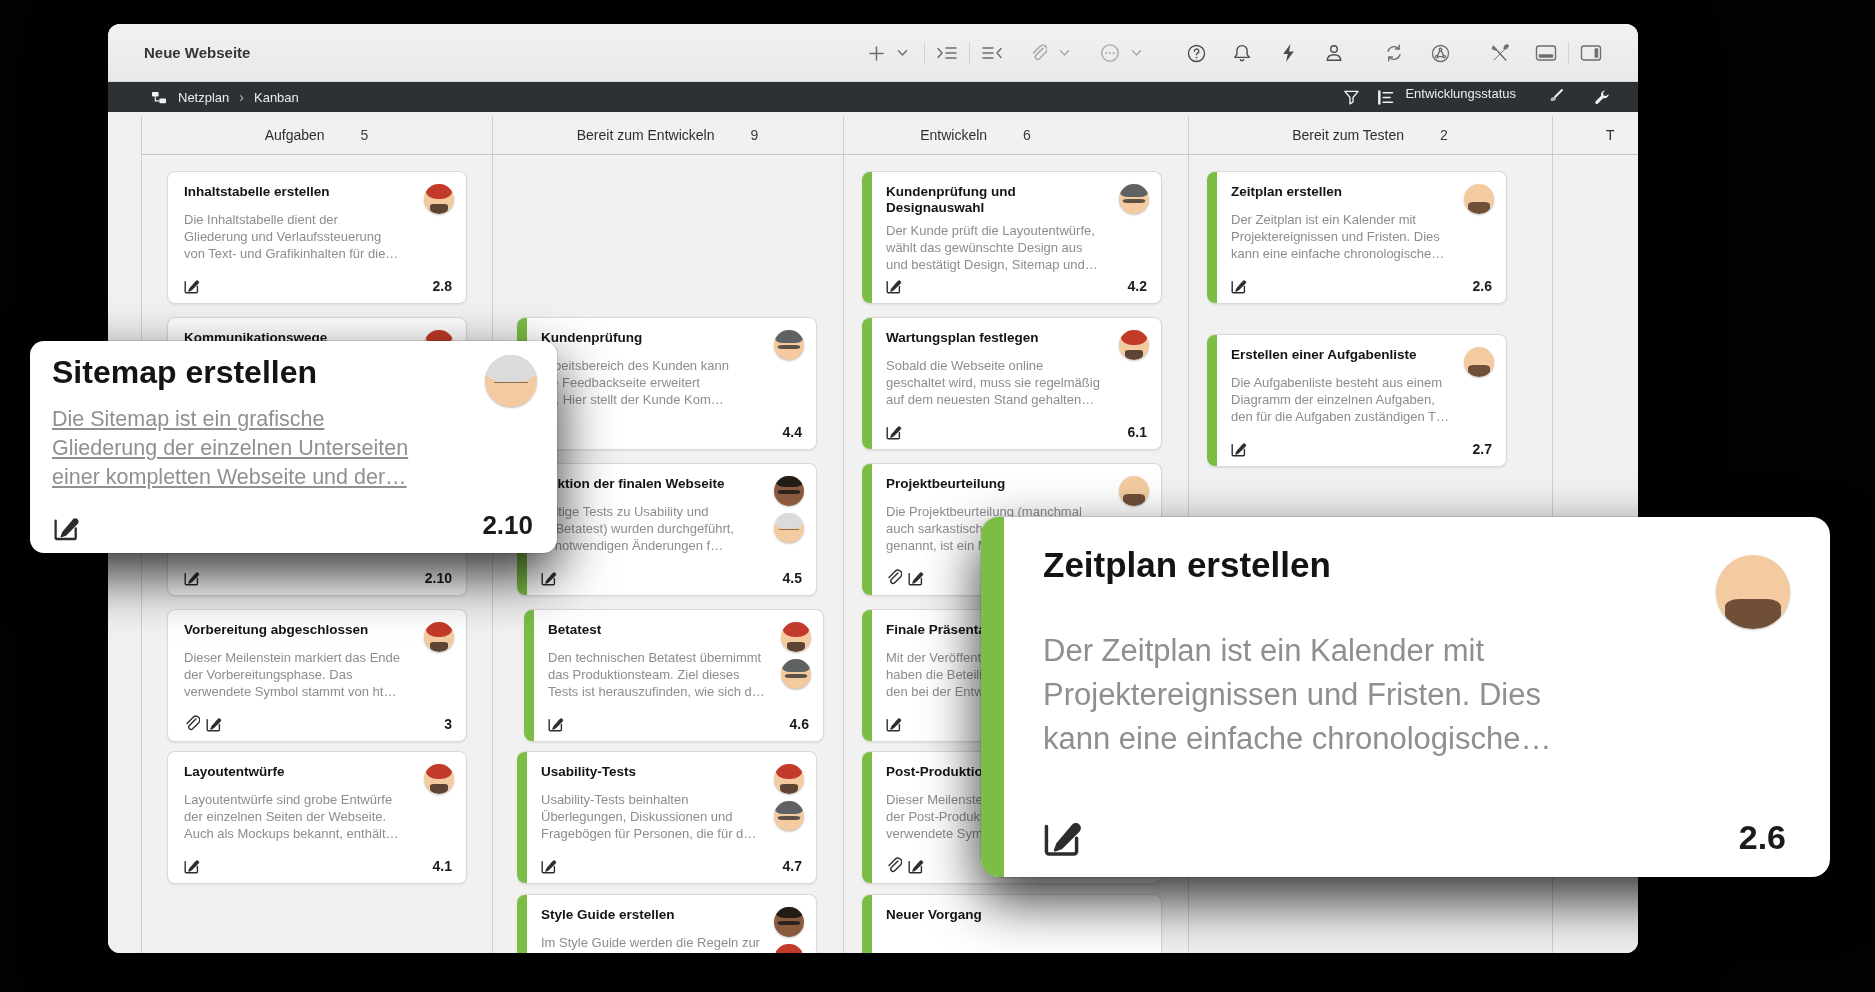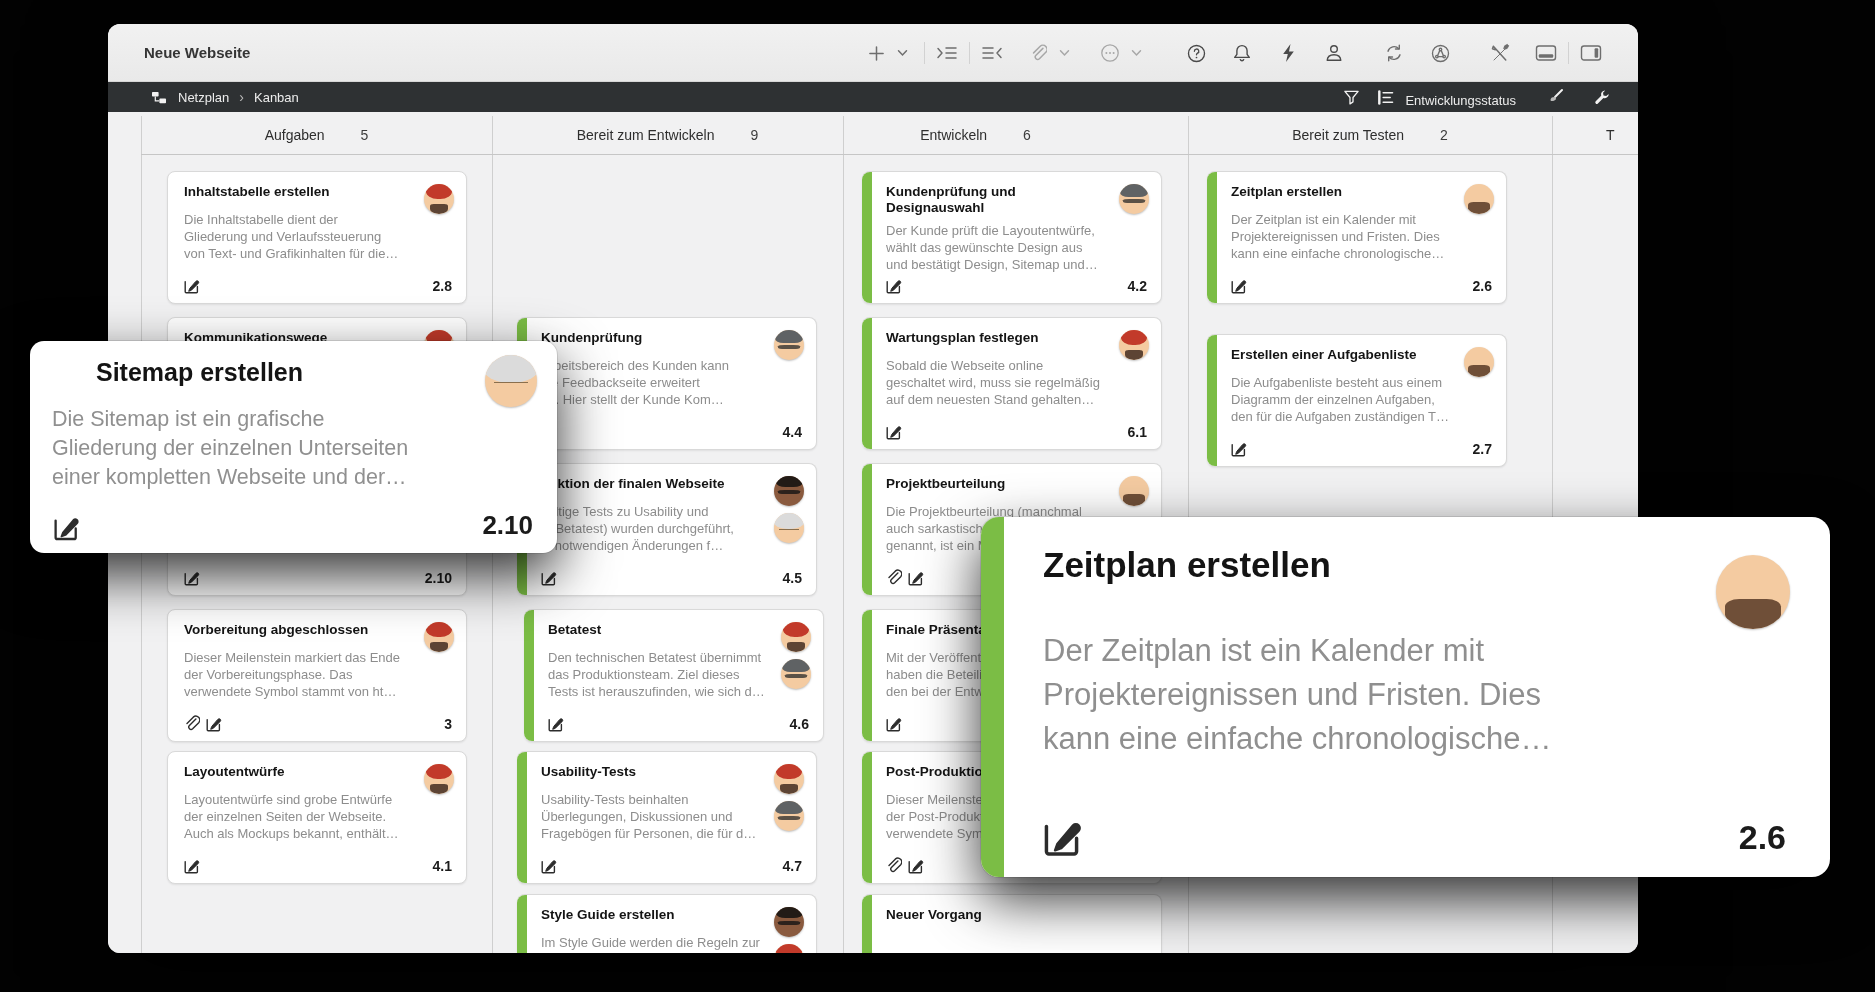--- a/index.html
+++ b/index.html
@@ -16,21 +16,21 @@
   .tb-ic{width:26px;height:26px;display:flex;align-items:center;justify-content:center;color:#6e6e6e;background:none;border:0;padding:0;}
   .tb-ic svg{display:block;}
   .tb-ic.dim{color:#a7a7a7;}
   .tb-ic.dark{color:#4a4a4a;}
   .tb-sep{width:1px;height:22px;background:#d2d2d2;margin:0 9px;}.tb-gap-m{width:20px;}.tb-gap-l{width:34px;}
   
   .navbar{position:absolute;left:0;top:58px;right:0;height:30px;background:#2e3133;display:flex;
     align-items:center;color:#ededed;font-size:13px;padding:0 26px 0 40px;}
   .crumb{display:flex;align-items:center;gap:8px;}
   .crumb .sep{color:#b9b9b9;font-size:14px;margin:0 2px;}
-  .nav-right{margin-left:auto;display:flex;align-items:flex-end;}
+  .nav-right{margin-left:auto;display:flex;align-items:flex-start;}
   .nav-ic{width:22px;height:22px;display:flex;align-items:center;justify-content:center;color:#f2f2f2;background:none;border:0;padding:0;}
   
   .board{position:absolute;left:0;top:88px;right:0;bottom:0;background:#f1f1f2;}
   .vline{position:absolute;top:4px;bottom:0;width:1px;background:#cfcfcf;}
   .hline{position:absolute;left:33px;right:0;top:42px;height:1px;background:#c6c6c6;}
   .colhead{position:absolute;top:4px;height:38px;display:flex;align-items:center;justify-content:center;
     gap:36px;font-size:14px;color:#2e2e2e;}
   .colhead .cnt{color:#3c3c3c;}
   
   .card{position:absolute;width:300px;height:133px;background:#fff;border:1px solid #d9d9d9;border-radius:8px;
@@ -56,22 +56,22 @@
   .av[data-variant="cap-man"]::before{inset:-4% 4% auto 4%;height:46%;background:#5f6264;border-radius:50% 50% 30% 30%;}
   .av[data-variant="cap-man"]::after{top:50%;left:14%;right:14%;height:13%;background:rgba(40,40,40,.75);border-radius:30%;}
   .av[data-variant="dark-man"]{background:#8a5a3e;}
   .av[data-variant="dark-man"]::before{inset:-6% 5% auto 5%;height:42%;background:#221b16;border-radius:50% 50% 35% 35%;}
   .av[data-variant="dark-man"]::after{top:46%;left:13%;right:13%;height:14%;background:rgba(20,20,20,.8);border-radius:30%;}
   .av[data-variant="bald-man"]::after{inset:auto 12% 0 12%;height:40%;background:#6f4f38;border-radius:28% 28% 55% 55%;}
   
   .popup{position:absolute;background:#fff;box-shadow:0 22px 55px rgba(0,0,0,.8),0 0 0 1px rgba(0,0,0,.1);}
   .popup .foot{left:22px;right:24px;bottom:12px;}
   #popup-sitemap{left:30px;top:341px;width:527px;height:212px;border-radius:14px;padding:16px 22px;}
-  #popup-sitemap .ttl{font-size:25px;line-height:30px;padding-right:70px;margin-left:44px;}
-  #popup-sitemap .desc{margin-top:18px;font-size:21.5px;line-height:29px;color:#909090;}
+  #popup-sitemap .ttl{font-size:32px;line-height:30px;padding-right:70px;}
+  #popup-sitemap .desc{margin-top:18px;font-size:21.5px;line-height:29px;color:#909090;text-decoration:underline;}
   #popup-sitemap .avs{top:14px;right:20px;}
   #popup-sitemap .av{width:52px;height:52px;}
   #popup-sitemap .val{font-size:26px;}
   #popup-zeitplan{left:981px;top:517px;width:849px;height:360px;border-radius:18px;padding:28px 40px 20px 62px;}
   #popup-zeitplan::before{content:"";position:absolute;left:0;top:0;bottom:0;width:23px;background:#7bbd45;
     border-radius:18px 0 0 18px;}
   #popup-zeitplan .ttl{font-size:35px;line-height:40px;padding-right:110px;}
   #popup-zeitplan .desc{margin-top:44px;font-size:31px;line-height:44px;color:#8f8f8f;}
   #popup-zeitplan .avs{top:38px;right:40px;}
   #popup-zeitplan .av{width:74px;height:74px;}

